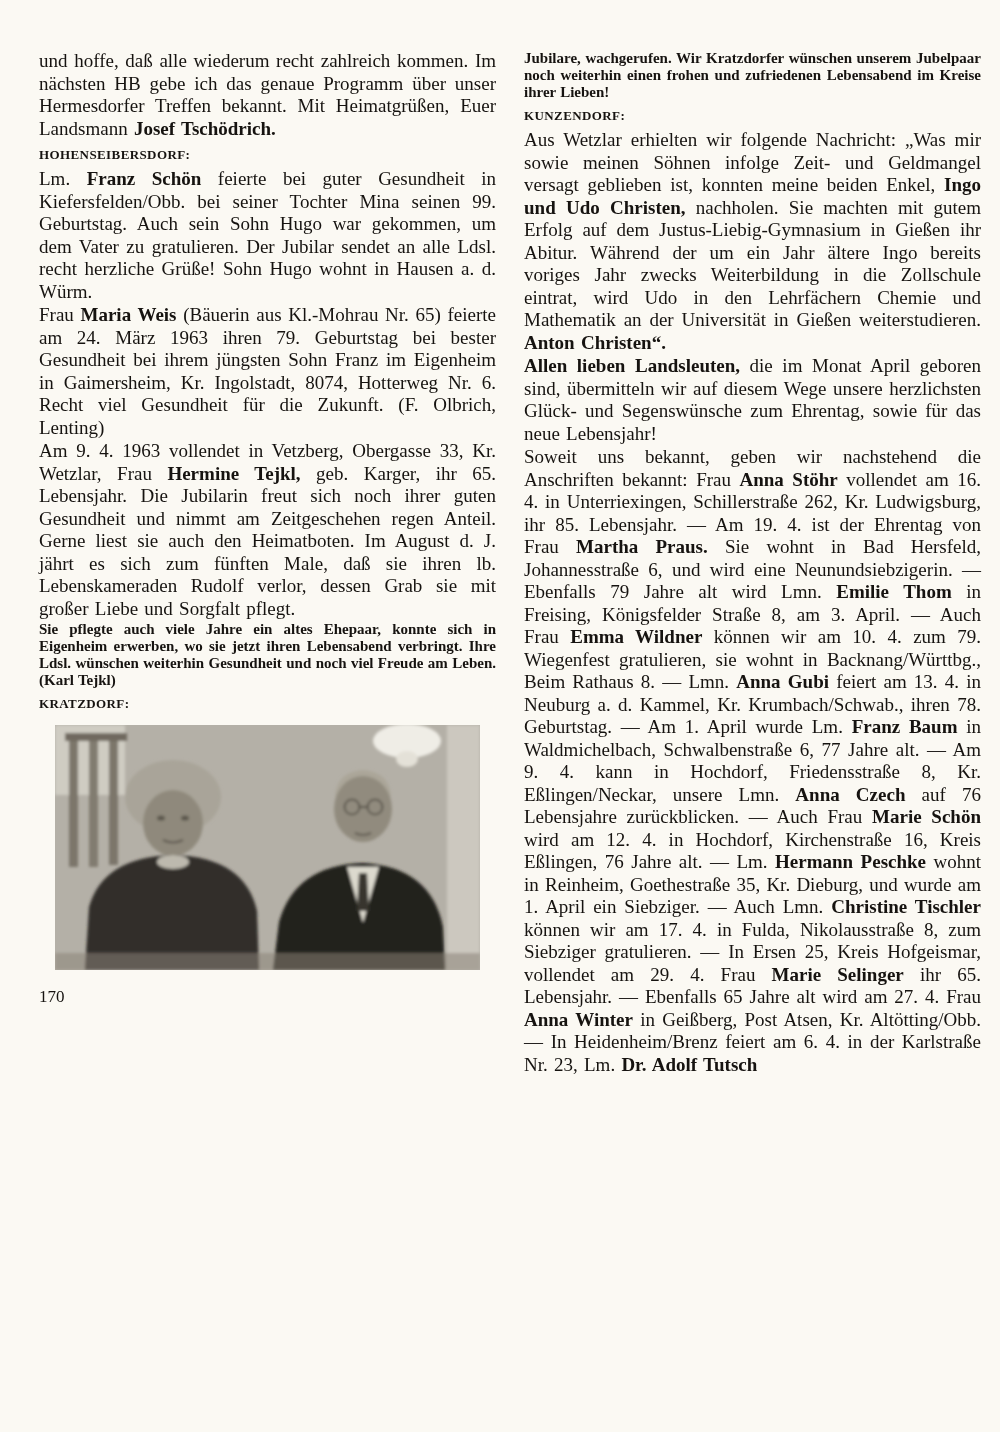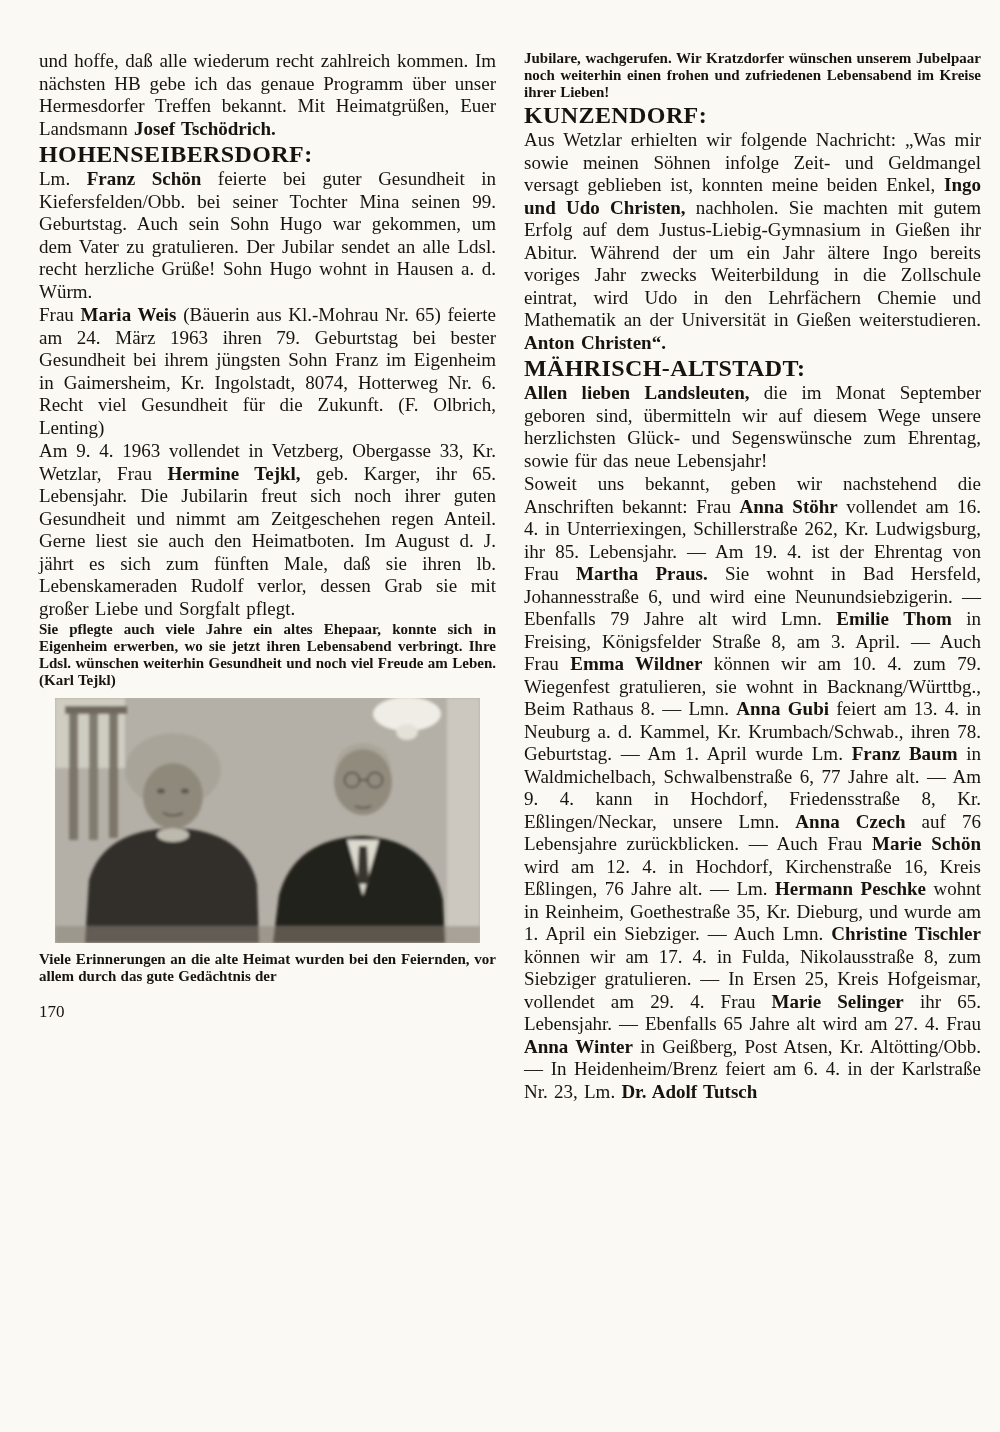--- a/index.html
+++ b/index.html
@@ -28,21 +28,21 @@
   }
   .para {
     font-size: 19px;
     line-height: 22.5px;
     text-align: justify;
     margin: 0 0 1px 0;
     word-spacing: 1.5px;
     hyphens: auto;
   }
   .heading {
-    font-size: 24px;
+    font-size: 13px;
     line-height: 25px;
     font-weight: 700;
     letter-spacing: 0.4px;
     margin: 2px 0 1px 0;
   }
   .small {
     font-size: 15px;
     line-height: 17px;
     font-weight: 700;
     word-spacing: 0.5px;
@@ -67,20 +67,21 @@
 
 <div class="page">
 
   <div class="col">
     <p class="para"><span>und hoffe, daß alle wiederum recht zahlreich kommen. Im nächsten HB gebe ich das genaue Programm über unser Hermesdorfer Treffen bekannt. Mit Heimatgrüßen, Euer Landsmann </span><b>Josef Tschödrich.</b></p>
     <h3 class="heading">HOHENSEIBERSDORF:</h3>
     <p class="para"><span>Lm. </span><b>Franz Schön</b><span> feierte bei guter Gesundheit in Kiefersfelden/Obb. bei seiner Tochter Mina seinen 99. Geburtstag. Auch sein Sohn Hugo war gekommen, um dem Vater zu gratulieren. Der Jubilar sendet an alle Ldsl. recht herzliche Grüße! Sohn Hugo wohnt in Hausen a. d. Würm.</span></p>
     <p class="para"><span>Frau </span><b>Maria Weis</b><span> (Bäuerin aus Kl.-Mohrau Nr. 65) feierte am 24. März 1963 ihren 79. Geburtstag bei bester Gesundheit bei ihrem jüngsten Sohn Franz im Eigenheim in Gaimersheim, Kr. Ingolstadt, 8074, Hotterweg Nr. 6. Recht viel Gesundheit für die Zukunft. (F. Olbrich, Lenting)</span></p>
     <p class="para"><span>Am 9. 4. 1963 vollendet in Vetzberg, Obergasse 33, Kr. Wetzlar, Frau </span><b>Hermine Tejkl,</b><span> geb. Karger, ihr 65. Lebensjahr. Die Jubilarin freut sich noch ihrer guten Gesundheit und nimmt am Zeitgeschehen regen Anteil. Gerne liest sie auch den Heimatboten. Im August d. J. jährt es sich zum fünften Male, daß sie ihren lb. Lebenskameraden Rudolf verlor, dessen Grab sie mit großer Liebe und Sorgfalt pflegt.</span></p>
     <p class="para small">Sie pflegte auch viele Jahre ein altes Ehepaar, konnte sich in Eigenheim erwerben, wo sie jetzt ihren Lebensabend verbringt. Ihre Ldsl. wünschen weiterhin Gesundheit und noch viel Freude am Leben. (Karl Tejkl)</p>
+    <h3 class="heading">KRATZDORF:</h3>
 
     <figure class="photo" style="margin:9px auto 8px auto;" aria-label="Black-and-white photograph of the diamond wedding couple Franz and Antonie Stöhr seated side by side">
       <svg width="425" height="245" viewBox="0 0 425 245" xmlns="http://www.w3.org/2000/svg">
         <defs>
           <filter id="soft" x="-5%" y="-5%" width="110%" height="110%">
             <feGaussianBlur stdDeviation="1.4"></feGaussianBlur>
           </filter>
         </defs>
         <rect width="425" height="245" fill="#b4b0a7"></rect>
         <g filter="url(#soft)">
@@ -111,26 +112,24 @@
           <path d="M300 108 Q308 112 316 108" stroke="#5f5950" stroke-width="2" fill="none"></path>
           <path d="M218 245 L224 197 Q240 140 308 138 Q376 142 388 202 L390 245 Z" fill="#23201b"></path>
           <path d="M292 142 L308 198 L324 142 Z" fill="#dcd9ce"></path>
           <path d="M304 148 L312 148 L314 186 L302 186 Z" fill="#37342d"></path>
 
           <rect x="0" y="228" width="425" height="17" fill="#8a8478" opacity="0.55"></rect>
         </g>
       </svg>
     </figure>
 
-    <p class="para small">Viele Erinnerungen an die alte Heimat wurden bei den Feiernden, vor allem durch das gute Gedächtnis der</p>
     <div class="pagenum">170</div>
   </div>
 
   <div class="col">
     <p class="para small">Jubilare, wachgerufen. Wir Kratzdorfer wünschen unserem Jubelpaar noch weiterhin einen frohen und zufriedenen Lebensabend im Kreise ihrer Lieben!</p>
     <h3 class="heading">KUNZENDORF:</h3>
     <p class="para"><span>Aus Wetzlar erhielten wir folgende Nachricht: „Was mir sowie meinen Söhnen infolge Zeit- und Geldmangel versagt geblieben ist, konnten meine beiden Enkel, </span><b>Ingo und Udo Christen,</b><span> nachholen. Sie machten mit gutem Erfolg auf dem Justus-Liebig-Gymnasium in Gießen ihr Abitur. Während der um ein Jahr ältere Ingo bereits voriges Jahr zwecks Weiterbildung in die Zollschule eintrat, wird Udo in den Lehrfächern Chemie und Mathematik an der Universität in Gießen weiterstudieren. </span><b>Anton Christen“.</b></p>
-    <h3 class="heading">MÄHRISCH-ALTSTADT:</h3>
-    <p class="para"><b>Allen lieben Landsleuten,</b><span> die im Monat September geboren sind, übermitteln wir auf diesem Wege unsere herzlichsten Glück- und Segenswünsche zum Ehrentag, sowie für das neue Lebensjahr!</span></p>
+    <p class="para"><b>Allen lieben Landsleuten,</b><span> die im Monat April geboren sind, übermitteln wir auf diesem Wege unsere herzlichsten Glück- und Segenswünsche zum Ehrentag, sowie für das neue Lebensjahr!</span></p>
     <p class="para"><span>Soweit uns bekannt, geben wir nachstehend die Anschriften bekannt: Frau </span><b>Anna Stöhr</b><span> vollendet am 16. 4. in Unterriexingen, Schillerstraße 262, Kr. Ludwigsburg, ihr 85. Lebensjahr. — Am 19. 4. ist der Ehrentag von Frau </span><b>Martha Praus.</b><span> Sie wohnt in Bad Hersfeld, Johannesstraße 6, und wird eine Neunundsiebzigerin. — Ebenfalls 79 Jahre alt wird Lmn. </span><b>Emilie Thom</b><span> in Freising, Königsfelder Straße 8, am 3. April. — Auch Frau </span><b>Emma Wildner</b><span> können wir am 10. 4. zum 79. Wiegenfest gratulieren, sie wohnt in Backnang/Württbg., Beim Rathaus 8. — Lmn. </span><b>Anna Gubi</b><span> feiert am 13. 4. in Neuburg a. d. Kammel, Kr. Krumbach/Schwab., ihren 78. Geburtstag. — Am 1. April wurde Lm. </span><b>Franz Baum</b><span> in Waldmichelbach, Schwalbenstraße 6, 77 Jahre alt. — Am 9. 4. kann in Hochdorf, Friedensstraße 8, Kr. Eßlingen/Neckar, unsere Lmn. </span><b>Anna Czech</b><span> auf 76 Lebensjahre zurückblicken. — Auch Frau </span><b>Marie Schön</b><span> wird am 12. 4. in Hochdorf, Kirchenstraße 16, Kreis Eßlingen, 76 Jahre alt. — Lm. </span><b>Hermann Peschke</b><span> wohnt in Reinheim, Goethestraße 35, Kr. Dieburg, und wurde am 1. April ein Siebziger. — Auch Lmn. </span><b>Christine Tischler</b><span> können wir am 17. 4. in Fulda, Nikolausstraße 8, zum Siebziger gratulieren. — In Ersen 25, Kreis Hofgeismar, vollendet am 29. 4. Frau </span><b>Marie Selinger</b><span> ihr 65. Lebensjahr. — Ebenfalls 65 Jahre alt wird am 27. 4. Frau </span><b>Anna Winter</b><span> in Geißberg, Post Atsen, Kr. Altötting/Obb. — In Heidenheim/Brenz feiert am 6. 4. in der Karlstraße Nr. 23, Lm. </span><b>Dr. Adolf Tutsch</b></p>
   </div>
 
 </div>
 
 </body></html>

